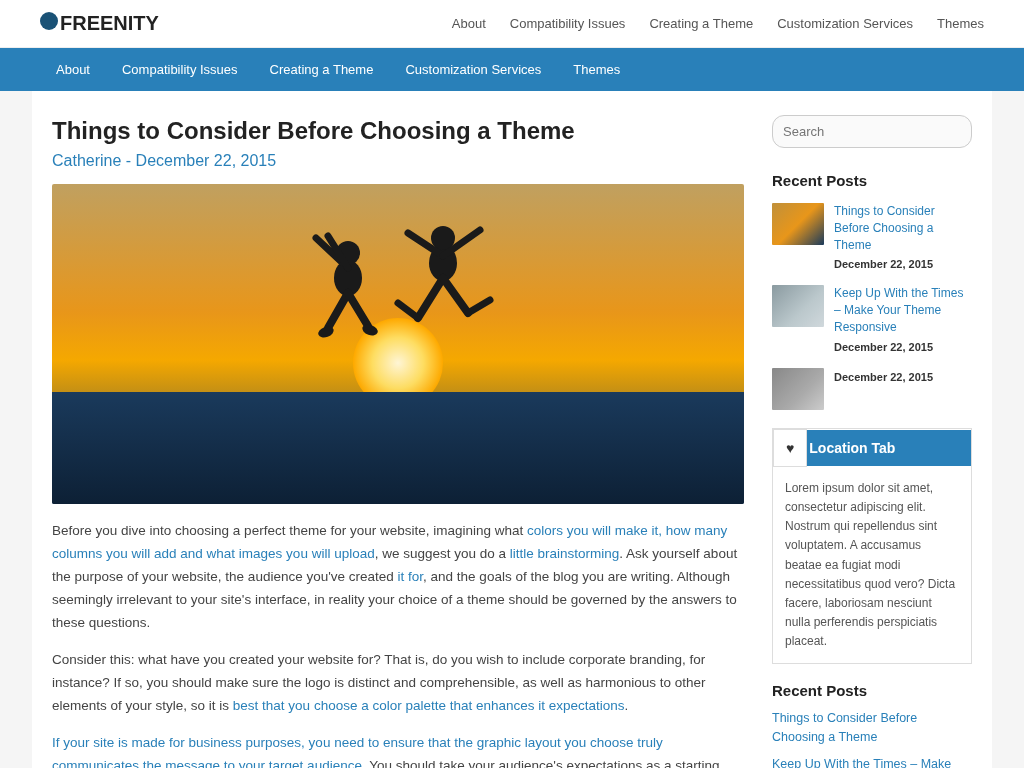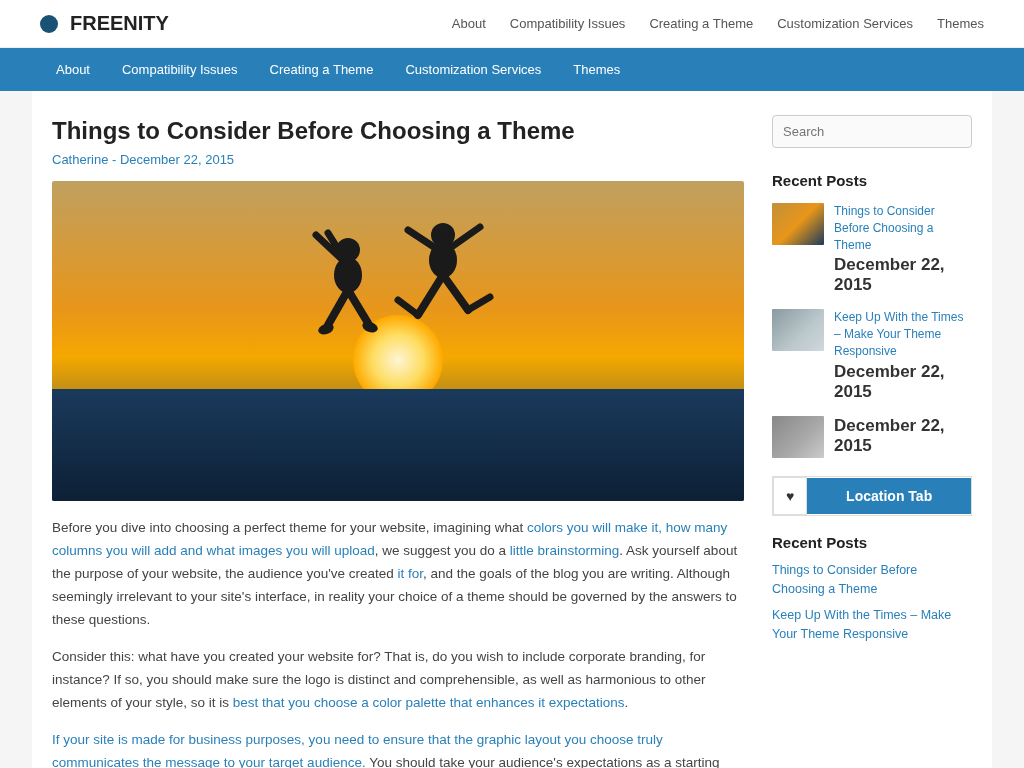--- a/index.html
+++ b/index.html
@@ -1,67 +1,67 @@
 <!DOCTYPE html>
 <html><head>
   <meta charset="utf-8">
   <style>
     * { margin: 0; padding: 0; box-sizing: border-box; }
     body { font-family: Arial, sans-serif; font-size: 14px; color: #333; background: #f5f5f5; }
 
     
     .top-header { background: #fff; border-bottom: 1px solid #eee; padding: 12px 40px; display: flex; align-items: center; justify-content: space-between; }
-    .logo { display: flex; align-items: center; gap: 12px; font-weight: bold; font-size: 20px; color: #222; }
+    .logo { display: flex; gap: 2px; font-weight: bold; font-size: 20px; color: #222; }
     .logo-dot { width: 18px; height: 18px; background: #1a5276; border-radius: 50%; display: inline-block; }
     .top-nav { display: flex; gap: 24px; }
     .top-nav a { text-decoration: none; color: #555; font-size: 13px; }
 
     
     .blue-nav { background: #2980b9; padding: 0 40px; display: flex; gap: 0; }
     .blue-nav a { color: #fff; text-decoration: none; padding: 14px 16px; font-size: 13px; display: block; }
 
     
     .main-container { max-width: 960px; margin: 0 auto; padding: 24px 20px; display: flex; gap: 28px; background: #fff; }
 
     
     .content { flex: 1; min-width: 0; }
     .post-title { font-size: 24px; font-weight: bold; color: #222; margin-bottom: 6px; line-height: 1.3; }
-    .post-meta { color: #2980b9; font-size: 13px; margin-bottom: 14px; }
+    .post-meta { color: #2980b9; font-size: 16px; margin-bottom: 14px; }
     .post-image { width: 100%; height: 320px; object-fit: cover; margin-bottom: 16px; background: linear-gradient(to bottom, #c0a060 0%, #e8961a 40%, #f5a800 55%, #1a3a5c 100%); position: relative; overflow: hidden; border-radius: 2px; }
 
     
     .silhouette-container { position: relative; width: 100%; height: 100%; }
     .sun { position: absolute; bottom: 30%; left: 50%; transform: translateX(-50%); width: 90px; height: 90px; background: radial-gradient(circle, #fff9e0 0%, #ffe066 40%, #ffaa00 70%, transparent 100%); border-radius: 50%; opacity: 0.95; }
     .horizon { position: absolute; bottom: 0; left: 0; right: 0; height: 35%; background: linear-gradient(to bottom, #1a3a5c 0%, #0d2035 100%); }
     .water-shine { position: absolute; bottom: 15%; left: 20%; right: 20%; height: 15%; background: linear-gradient(to bottom, rgba(255,200,50,0.4), transparent); border-radius: 50%; }
 
     .post-body { font-size: 13.5px; line-height: 1.7; color: #444; }
     .post-body p { margin-bottom: 14px; }
     .post-body .highlight { color: #2980b9; }
 
     
     .sidebar { width: 200px; flex-shrink: 0; }
-    .search-box { display: flex; align-items: center; border: 1px solid #ccc; border-radius: 4px; overflow: hidden; margin-bottom: 24px; background: #fafafa; }
+    .search-box { display: flex; align-items: center; border: 1px solid #ccc; border-radius: 12px; overflow: hidden; margin-bottom: 24px; background: #fafafa; }
     .search-box input { flex: 1; border: none; padding: 8px 10px; font-size: 13px; background: transparent; outline: none; color: #888; }
     .search-icon { padding: 8px 8px; color: #aaa; font-size: 12px; }
 
     .sidebar-section-title { font-size: 15px; font-weight: bold; color: #222; margin-bottom: 14px; }
     .recent-post { display: flex; gap: 10px; margin-bottom: 14px; align-items: flex-start; }
     .recent-post-thumb { width: 52px; height: 42px; flex-shrink: 0; border-radius: 1px; overflow: hidden; }
     .thumb-1 { background: linear-gradient(135deg, #c0903a 0%, #e8961a 50%, #1a3a5c 100%); width: 100%; height: 100%; }
     .thumb-2 { background: linear-gradient(135deg, #8a9aa0 0%, #bbc8cc 60%, #d0d8dc 100%); width: 100%; height: 100%; }
     .thumb-3 { background: linear-gradient(135deg, #888 0%, #aaa 60%, #ccc 100%); width: 100%; height: 100%; }
     .recent-post-info a { color: #2980b9; font-size: 12px; text-decoration: none; line-height: 1.4; display: block; margin-bottom: 2px; }
-    .recent-post-info .date { color: #333; font-weight: bold; font-size: 17px; }
+    .recent-post-info .date { color: #333; font-weight: bold; font-size: 11px; }
 
     
     .location-widget { border: 1px solid #ddd; margin: 18px 0; }
     .location-tab-header { display: flex; align-items: center; }
     .location-heart { background: #fff; border: 1px solid #ddd; padding: 10px 12px; color: #333; font-size: 14px; }
-    .location-tab-btn { background: #2980b9; color: #fff; padding: 10px 2px; font-size: 14px; font-weight: bold; flex: 1; text-align: center; }
+    .location-tab-btn { background: #2980b9; color: #fff; padding: 10px 2px; font-size: 14px; font-weight: bold; flex: 1; text-align: left; }
     .location-body { padding: 12px; font-size: 12px; line-height: 1.6; color: #555; }
 
     .sidebar-section-title-2 { font-size: 15px; font-weight: bold; color: #222; margin-bottom: 10px; margin-top: 4px; }
     .recent-links a { display: block; color: #2980b9; font-size: 12.5px; text-decoration: none; line-height: 1.5; margin-bottom: 8px; }
   </style>
 </head>
 <body>
 
 <div class="top-header">
   <div class="logo">
@@ -182,20 +182,21 @@
           <span class="date">December 22, 2015</span>
         </div>
       </div>
     </div>
 
     <div class="location-widget">
       <div class="location-tab-header">
         <div class="location-heart">♥</div>
         <div class="location-tab-btn">Location Tab</div>
       </div>
+      <div class="location-body">Lorem ipsum dolor sit amet, consectetur adipiscing elit. Nostrum qui repellendus sint voluptatem. A accusamus beatae ea fugiat modi necessitatibus quod vero? Dicta facere, laboriosam nesciunt nulla perferendis perspiciatis placeat.</div>
     </div>
 
     <div>
       <div class="sidebar-section-title-2">Recent Posts</div>
       <div class="recent-links">
         <a href="#">Things to Consider Before Choosing a Theme</a>
         <a href="#">Keep Up With the Times – Make Your Theme Responsive</a>
       </div>
     </div>
 

